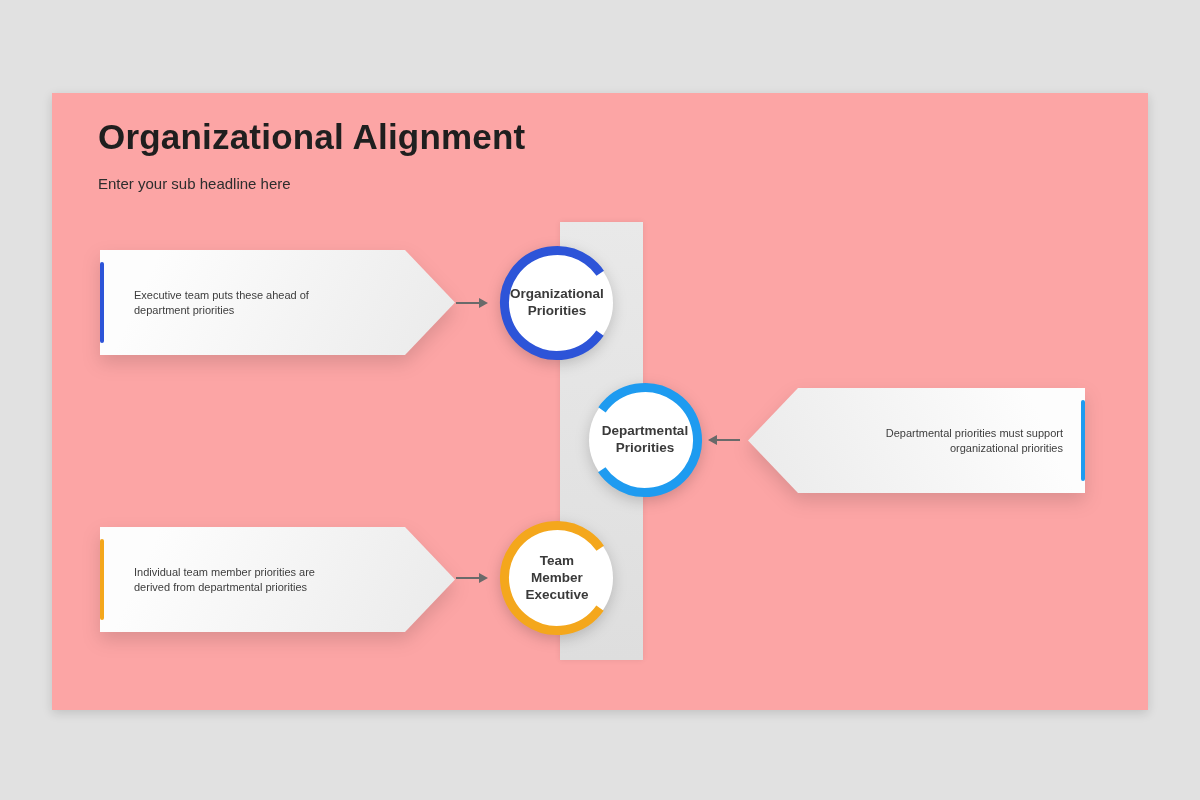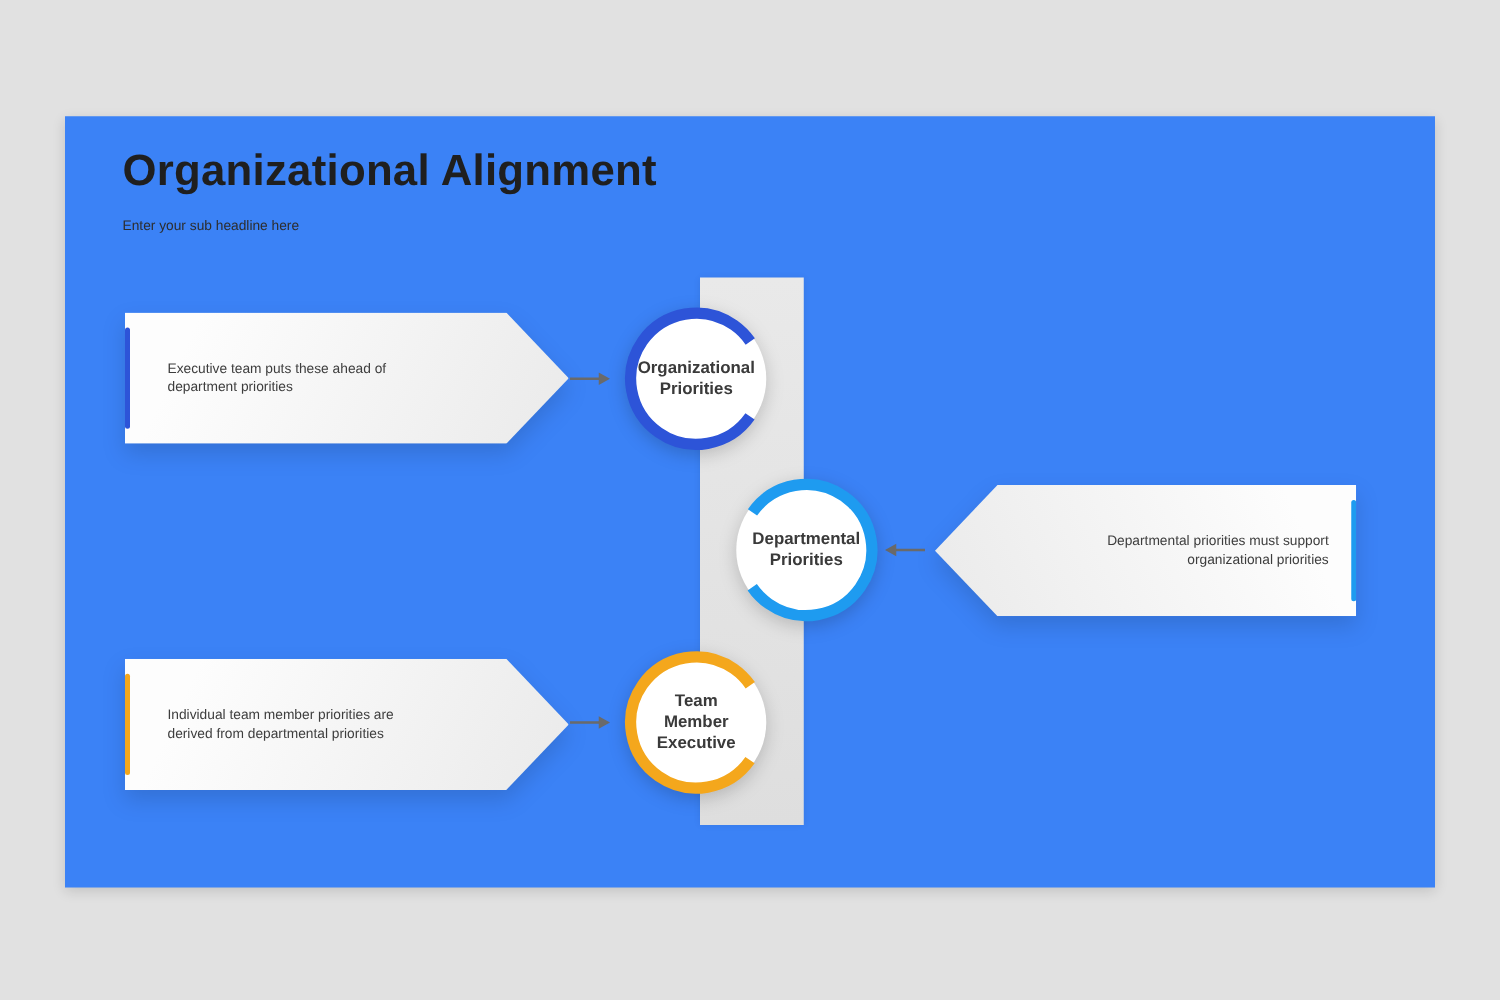--- a/index.html
+++ b/index.html
@@ -4,30 +4,30 @@
 <style>
   * { margin:0; padding:0; box-sizing:border-box; }
   html,body { width:1200px; height:800px; overflow:hidden; }
   body {
     background:#e1e1e1;
     font-family:"Liberation Sans", sans-serif;
     position:relative;
   }
   .slide {
     position:absolute; left:52px; top:93px; width:1096px; height:617px;
-    background:#3b82f6;
+    background:#fca5a5;
     box-shadow:0 3px 10px rgba(0,0,0,0.14);
   }
   .slide-title {
     position:absolute; left:46px; top:24px;
     font-size:35px; font-weight:600; color:#1f1f1f; letter-spacing:0.2px;
   }
   .slide-subtitle {
     position:absolute; left:46px; top:82px;
-    font-size:11px; font-weight:400; color:#2d2d2d;
+    font-size:15px; font-weight:400; color:#2d2d2d;
   }
   .diagram { position:absolute; left:0; top:0; width:100%; height:100%; }
 
   .center-bar {
     position:absolute; left:508px; top:129px; width:83px; height:438px;
     background:linear-gradient(180deg,#e9e9e9 0%,#dedede 100%);
     box-shadow:0 0 6px rgba(0,0,0,0.08);
     z-index:1;
   }
 

